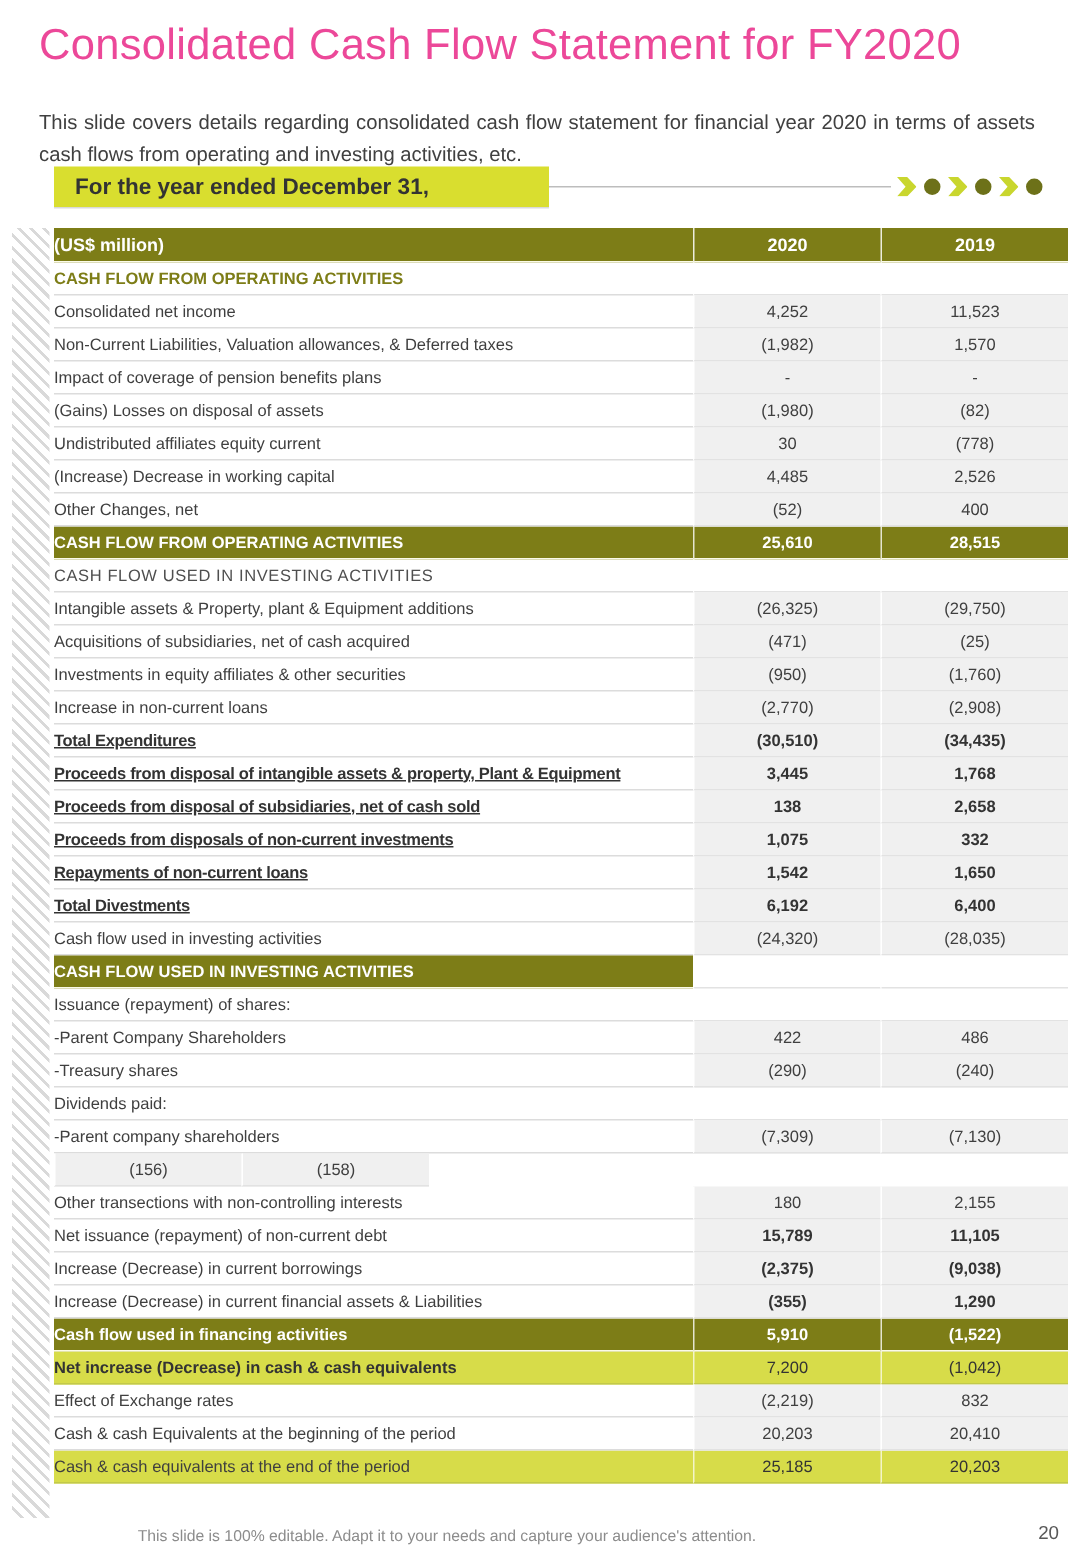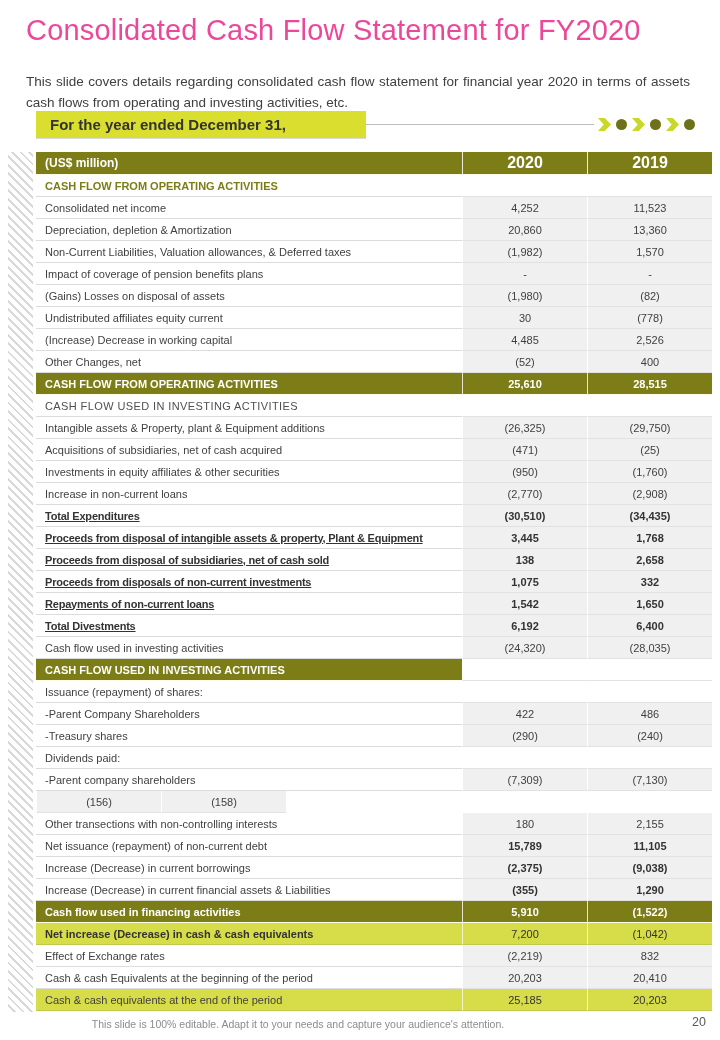--- a/index.html
+++ b/index.html
@@ -15,27 +15,27 @@
   .decor{position:absolute;left:598px;top:118px;display:flex;align-items:center;gap:5px;}
   .chev{width:13px;height:13px;background:#c9d62e;clip-path:polygon(0 0,52% 0,100% 50%,52% 100%,0 100%,44% 50%);}
   .dot{width:11px;height:11px;border-radius:50%;background:#6d7119;}
 
   .hatch{position:absolute;left:8px;top:152px;width:25px;height:860px;
     background:repeating-linear-gradient(45deg,#ffffff 0 4px,#d9d9d9 4px 6px);}
 
   .cf-table{position:absolute;left:36px;top:152px;width:676px;}
   .trow{display:flex;height:22px;}
   .trow .c{box-sizing:border-box;display:flex;align-items:center;overflow:hidden;white-space:nowrap;}
-  .trow .label{width:426px;padding-left:9px;font-size:11px;color:#3f3f3f;border-bottom:1px solid #dcdcdc;}
+  .trow .label{width:426px;font-size:11px;color:#3f3f3f;border-bottom:1px solid #dcdcdc;}
   .trow .val{width:125px;justify-content:center;font-size:11px;color:#3f3f3f;border-bottom:1px solid #e2e2e2;border-left:1px solid #ffffff;}
   .trow .val.has{background:#f0f0f0;}
 
   .trow.header{height:23px;background:#7d7d17;}
   .trow.header .label{color:#ffffff;font-weight:700;font-size:12px;border-bottom:1px solid #fbfbe8;}
-  .trow.header .val{color:#ffffff;font-weight:700;font-size:16px;background:transparent;border-left:1px solid rgba(255,255,255,.85);border-bottom:1px solid #fbfbe8;}
+  .trow.header .val{color:#ffffff;font-weight:700;font-size:12px;background:transparent;border-left:1px solid rgba(255,255,255,.85);border-bottom:1px solid #fbfbe8;}
 
   .trow.section-green .label{color:#7d7d17;font-weight:700;}
   .trow.caps .label{color:#4f4f4f;letter-spacing:.4px;}
 
   .trow.olive{background:#7d7d17;}
   .trow.olive .label,.trow.olive .val{color:#ffffff;font-weight:700;background:transparent;border-bottom:1px solid #fbfbe8;}
   .trow.olive .val{border-left:1px solid rgba(255,255,255,.8);}
 
   .trow.olive-label .label{background:#7d7d17;color:#ffffff;font-weight:700;border-bottom:1px solid #fbfbe8;}
   .trow.olive-label .val{background:#ffffff;}
@@ -87,25 +87,20 @@
           <div class="c label">CASH FLOW FROM OPERATING ACTIVITIES</div>
           <div class="c val"></div>
           <div class="c val"></div>
         </div>
         <div class="trow ">
           <div class="c label">Consolidated net income</div>
           <div class="c val has">4,252</div>
           <div class="c val has">11,523</div>
         </div>
         <div class="trow ">
-          <div class="c label">Depreciation, depletion &amp; Amortization</div>
-          <div class="c val has">20,860</div>
-          <div class="c val has">13,360</div>
-        </div>
-        <div class="trow ">
           <div class="c label">Non-Current Liabilities, Valuation allowances, &amp; Deferred taxes</div>
           <div class="c val has">(1,982)</div>
           <div class="c val has">1,570</div>
         </div>
         <div class="trow ">
           <div class="c label">Impact of coverage of pension benefits plans</div>
           <div class="c val has">-</div>
           <div class="c val has">-</div>
         </div>
         <div class="trow ">

